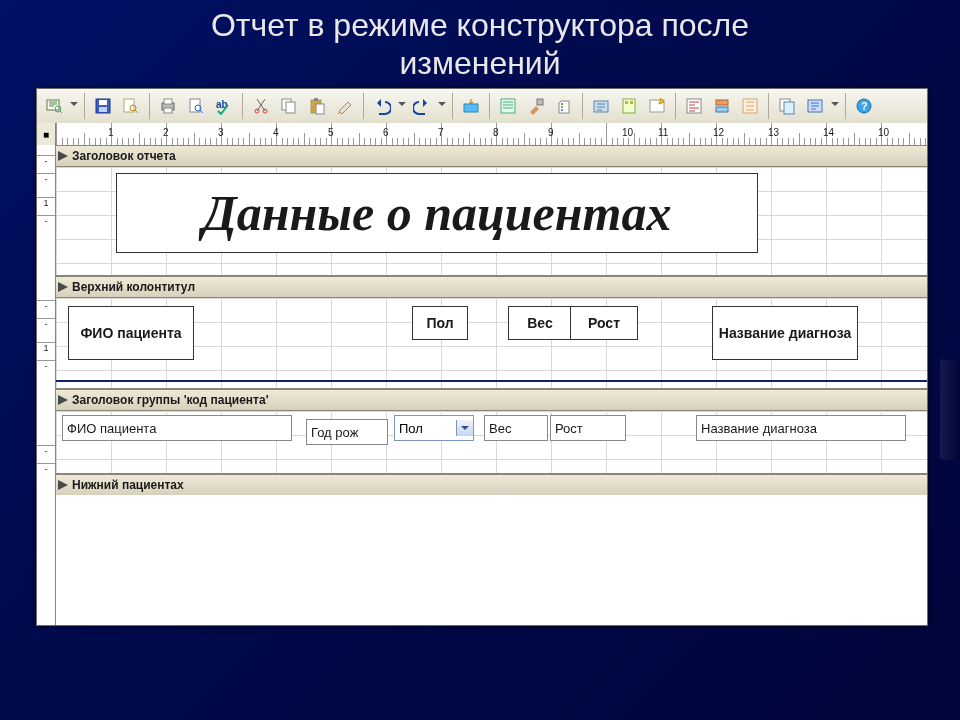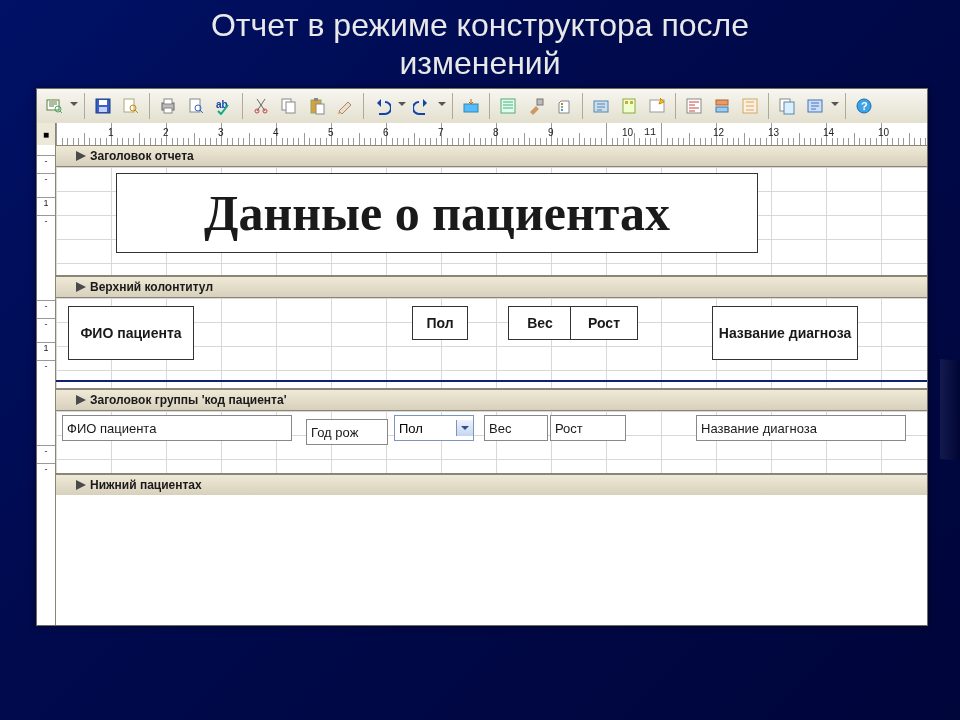--- a/index.html
+++ b/index.html
@@ -24,34 +24,34 @@
   .hr-ruler .tick{position:absolute;top:0;bottom:0;border-left:1px solid #999}
   .hr-ruler .lbl{position:absolute;top:4px;font-size:10px;color:#222}
   .top-row{position:absolute;left:0;right:0;top:0;height:22px;display:flex}
   .body{position:absolute;left:0;right:0;top:22px;bottom:0;display:flex}
   .vr-ruler{width:18px;background:#fff;border-right:1px solid #8a8574;position:relative}
   .vr-ruler .vt{position:absolute;left:0;right:0;border-top:1px solid #999;font-size:9px;color:#222;text-align:center}
 
   .design{flex:1;position:relative;overflow:hidden}
 
   
-  .secbar{height:20px;background:linear-gradient(#efe9d7,#d6d0bc);border-top:1px solid #8a8574;border-bottom:1px solid #8a8574;display:flex;align-items:center;padding-left:20px;font-size:12px;color:#1a1a1a;font-weight:bold}
+  .secbar{height:20px;background:linear-gradient(#efe9d7,#d6d0bc);border-top:1px solid #8a8574;border-bottom:1px solid #8a8574;display:flex;align-items:center;padding-left:2px;font-size:12px;color:#1a1a1a;font-weight:bold}
   .secbar::before{content:"";width:10px;height:10px;margin-right:4px;background:#4a4a4a;clip-path:polygon(0 0,100% 50%,0 100%)}
 
   
   .section{position:relative;background:#fff;border-bottom:1px solid #8a8574}
   .grid{position:absolute;inset:0;
     background-image:
       linear-gradient(to right,#d8d8d8 1px,transparent 1px),
       linear-gradient(to bottom,#d8d8d8 1px,transparent 1px);
     background-size:55px 24px;
   }
 
   
-  .bigtitle{position:absolute;left:60px;top:6px;width:640px;height:78px;border:1px solid #333;display:flex;align-items:center;justify-content:center;font-family:"Times New Roman",serif;font-size:50px;font-weight:bold;color:#1a1a1a;background:#fff}
+  .bigtitle{position:absolute;left:60px;top:6px;width:640px;height:78px;border:1px solid #333;display:flex;align-items:center;justify-content:center;font-family:"Times New Roman",serif;font-size:50px;font-weight:bold;font-style:italic;color:#1a1a1a;background:#fff}
 
   
   .lbl-box{position:absolute;border:1px solid #333;background:#fff;font-size:14px;font-weight:bold;color:#1a1a1a;display:flex;align-items:center;justify-content:center;text-align:center;line-height:1.15;padding:2px}
   .fld-box{position:absolute;border:1px solid #888;background:#fff;font-size:13px;color:#1a1a1a;display:flex;align-items:center;padding:0 4px}
   .combo{position:absolute;border:1px solid #7a96bf;background:#fff;font-size:13px;display:flex;align-items:center}
   .combo .carr{margin-left:auto;width:16px;height:16px;background:linear-gradient(#eef3fb,#c6d5ef);border-left:1px solid #7a96bf;display:flex;align-items:center;justify-content:center}
   .combo .carr::after{content:"";border:4px solid transparent;border-top-color:#2d4f8b;margin-top:3px}
 
   .thinline{position:absolute;left:0;right:0;height:2px;background:#10226a}
 </style>
@@ -410,21 +410,21 @@
           <div class="lbl" style="left: 52px;">1</div>
           <div class="lbl" style="left: 107px;">2</div>
           <div class="lbl" style="left: 162px;">3</div>
           <div class="lbl" style="left: 217px;">4</div>
           <div class="lbl" style="left: 272px;">5</div>
           <div class="lbl" style="left: 327px;">6</div>
           <div class="lbl" style="left: 382px;">7</div>
           <div class="lbl" style="left: 437px;">8</div>
           <div class="lbl" style="left: 492px;">9</div>
           <div class="lbl" style="left: 566px;">10</div>
-          <div class="lbl" style="left: 588px; font-family: Liberation Mono, monospace;">11</div>
+          <div class="lbl" style="left: 602px;">11</div>
           <div class="lbl" style="left: 657px;">12</div>
           <div class="lbl" style="left: 712px;">13</div>
           <div class="lbl" style="left: 767px;">14</div>
           <div class="lbl" style="left: 822px;">10</div>
         </div>
     </div>
     <div class="body">
       <div class="vr-ruler" id="vruler">
           <div class="vt" style="top: 10px;">-</div>
           <div class="vt" style="top: 28px;">-</div>

